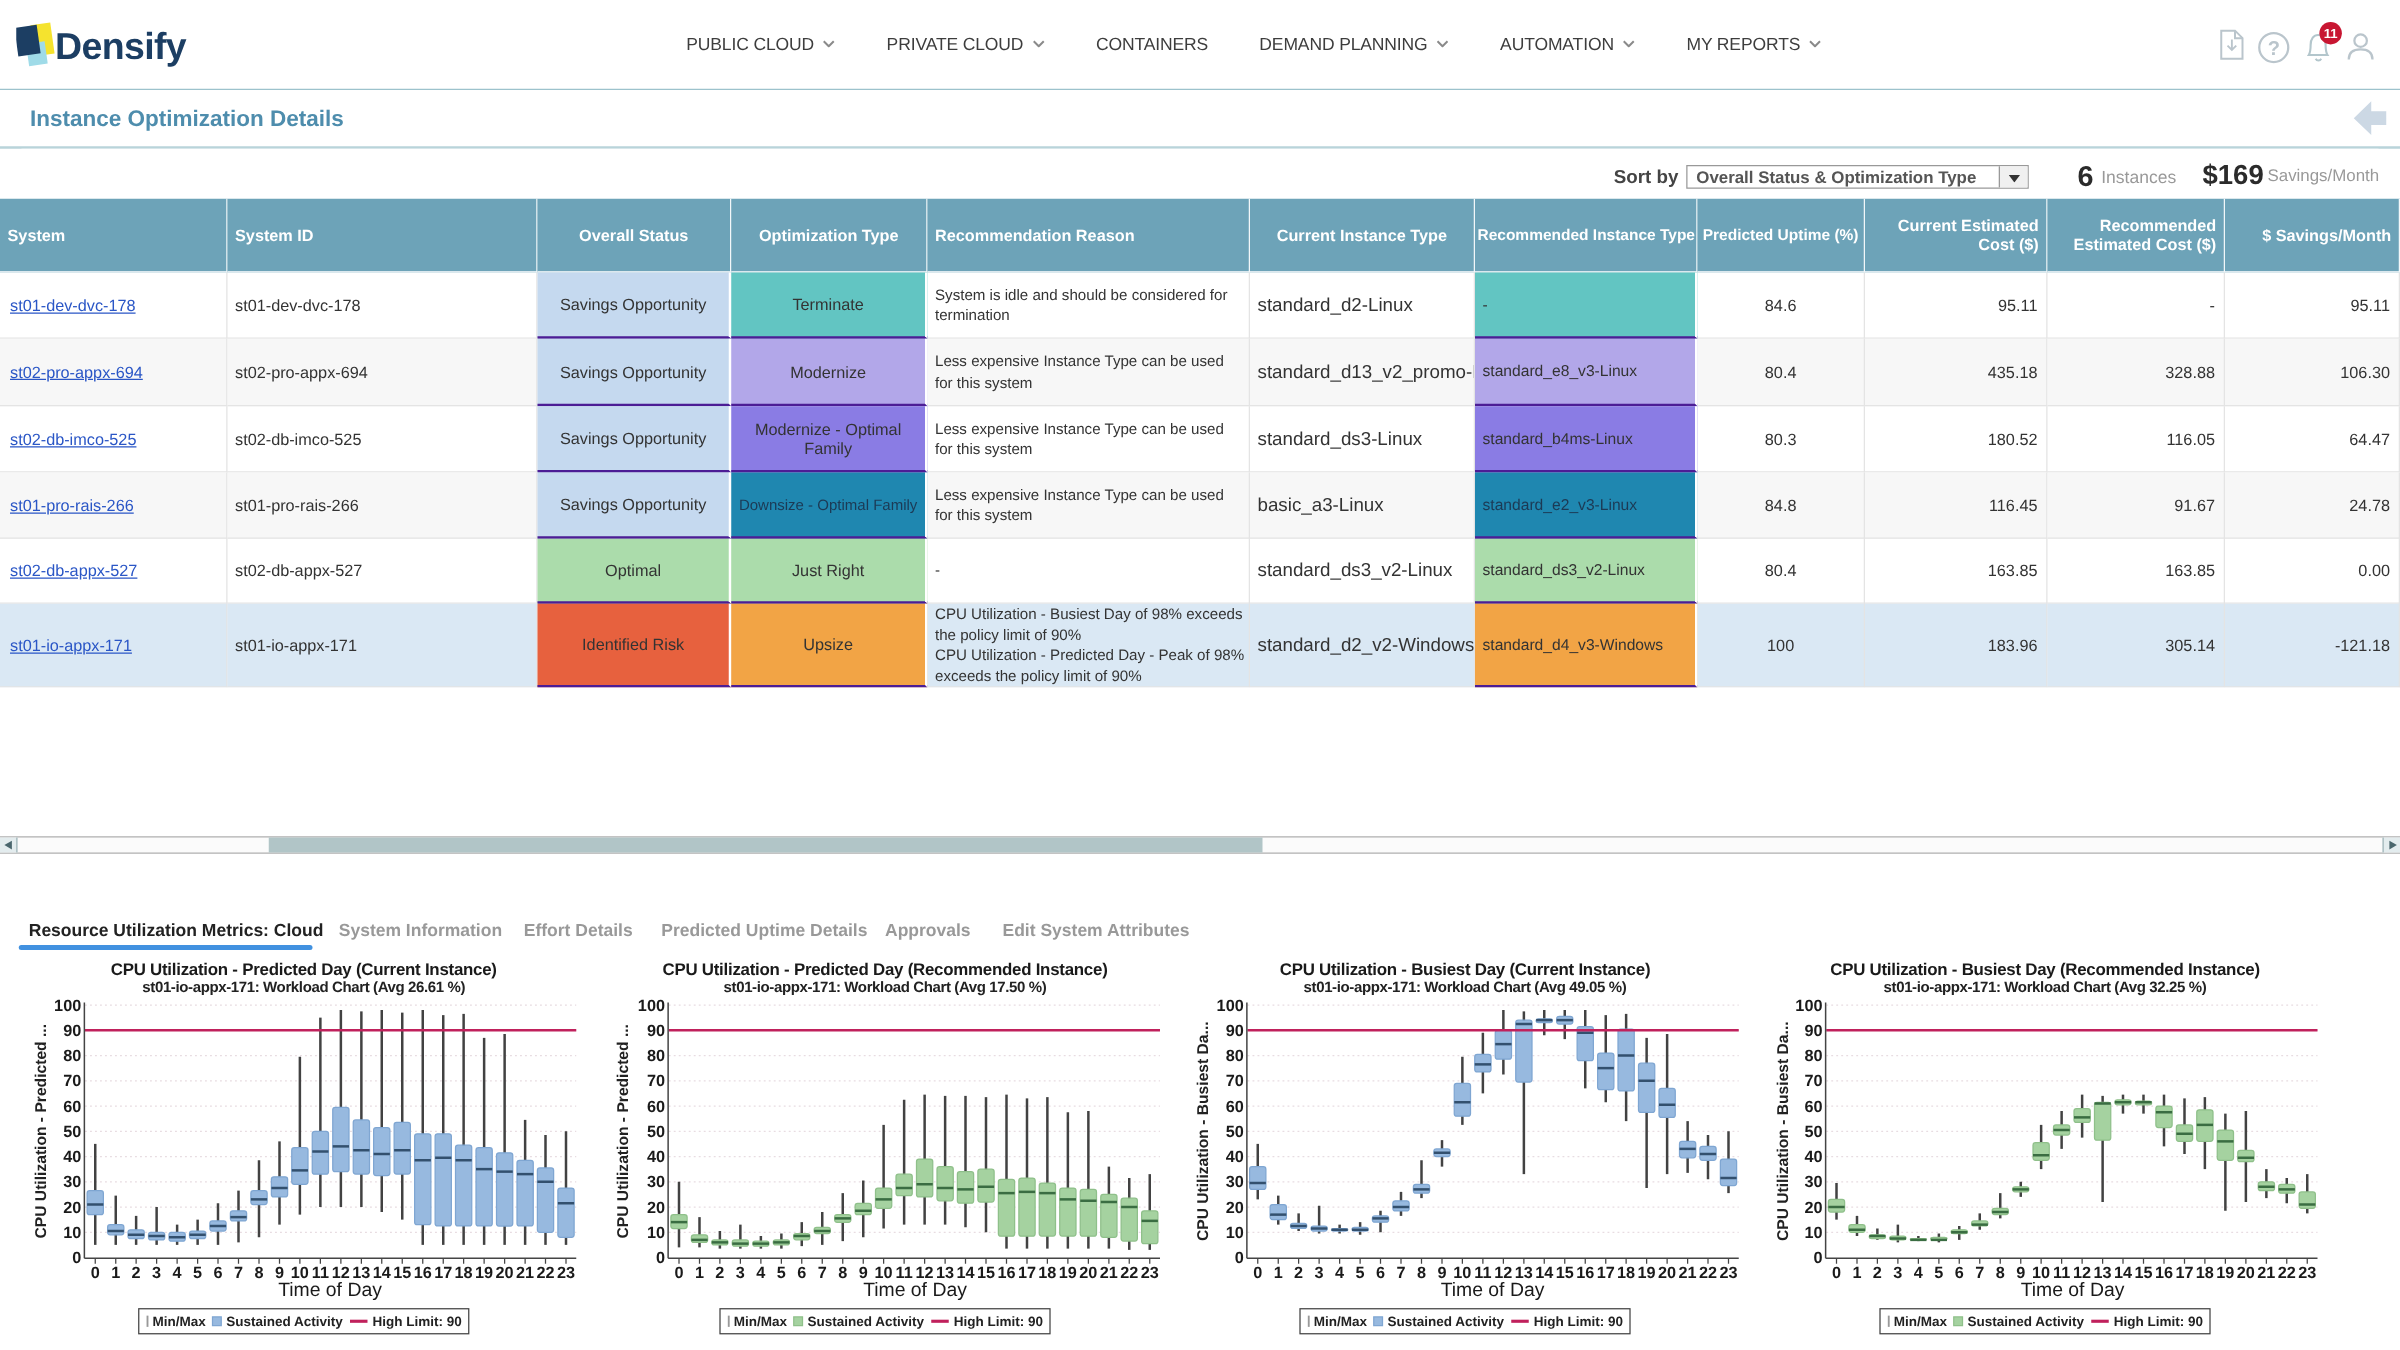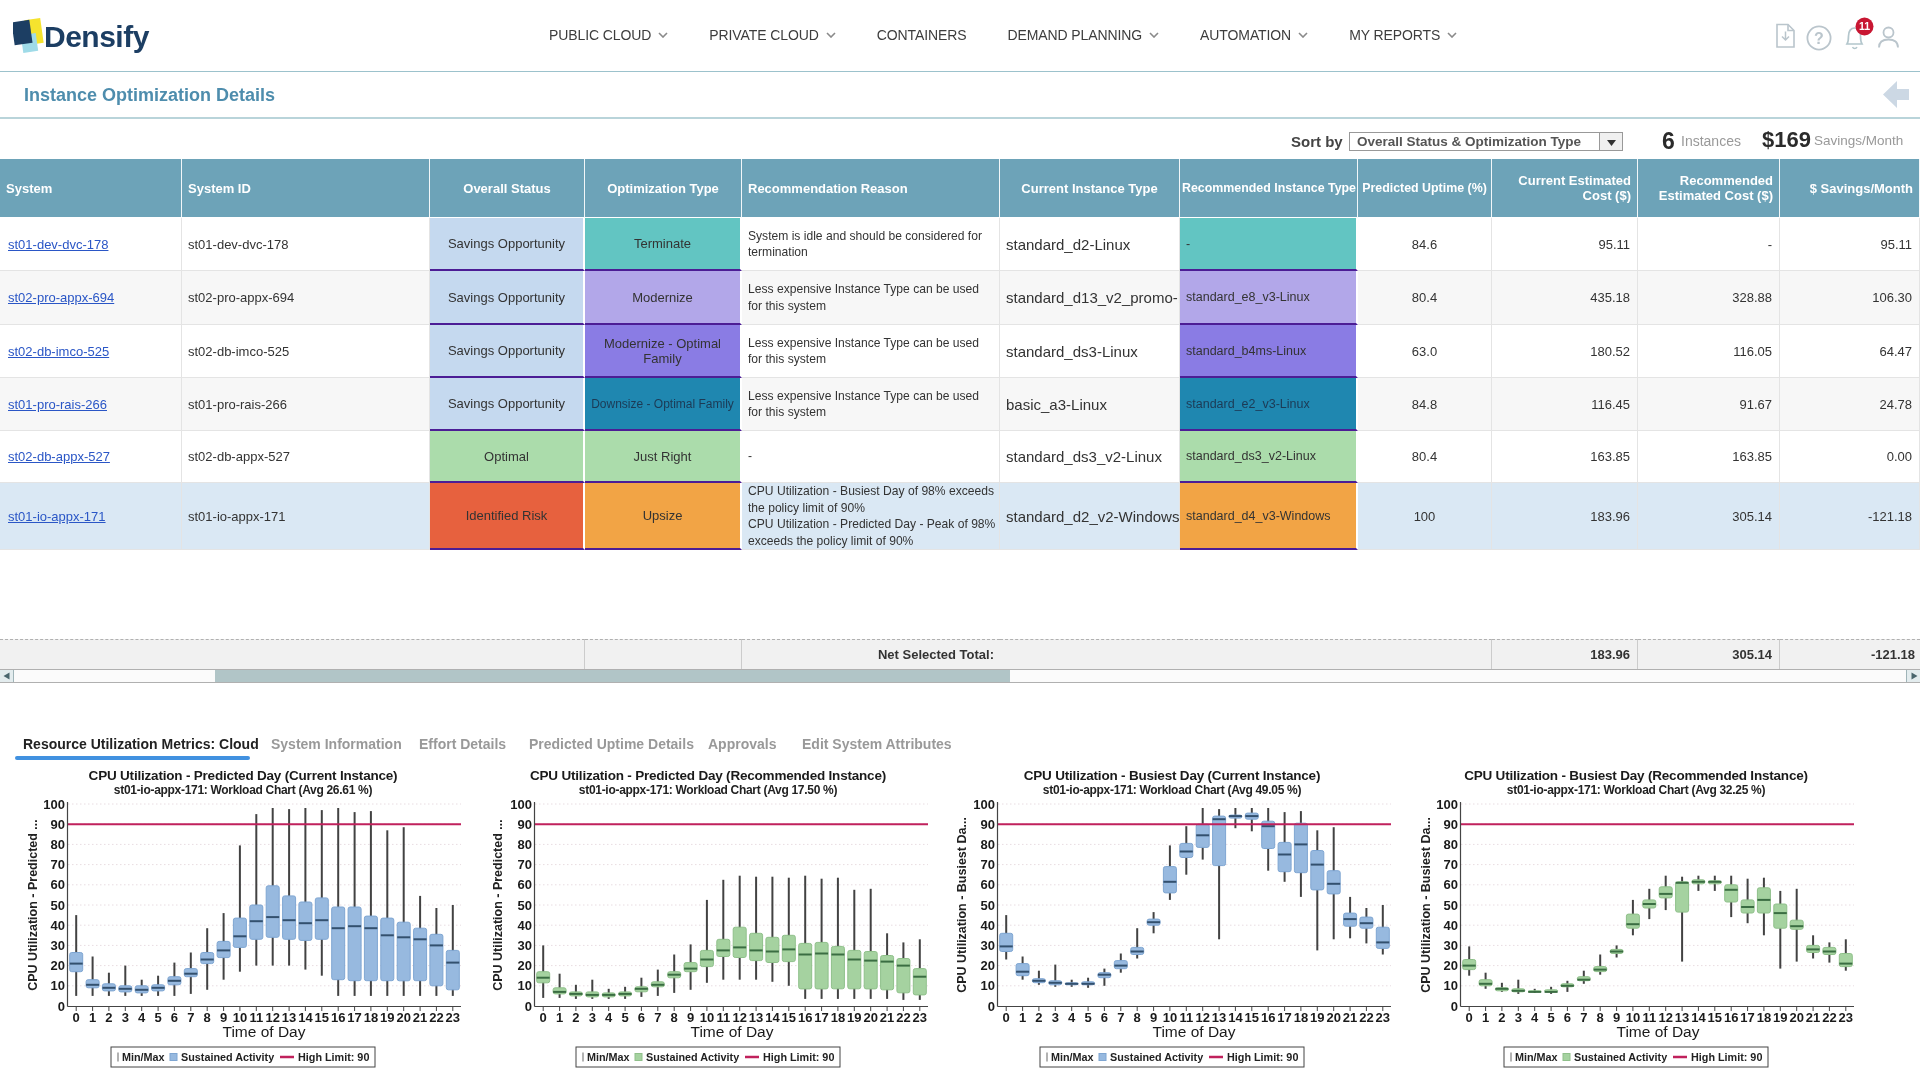--- a/index.html
+++ b/index.html
@@ -209,21 +209,21 @@
 <td class="c-num">106.30</td>
 </tr>
 <tr class="r" style="height:53px">
 <td class="c-sys"><a>st02-db-imco-525</a></td>
 <td class="c-sid">st02-db-imco-525</td>
 <td class="cell lb cen">Savings Opportunity</td>
 <td class="cell mpur cen">Modernize - Optimal Family</td>
 <td class="c-rea">Less expensive Instance Type can be used for this system</td>
 <td class="c-cur">standard_ds3-Linux</td>
 <td class="cell mpur c-rec">standard_b4ms-Linux</td>
-<td class="c-up">63.0</td>
+<td class="c-up">80.3</td>
 <td class="c-num">180.52</td>
 <td class="c-num">116.05</td>
 <td class="c-num">64.47</td>
 </tr>
 <tr class="r stripe" style="height:53px">
 <td class="c-sys"><a>st01-pro-rais-266</a></td>
 <td class="c-sid">st01-pro-rais-266</td>
 <td class="cell lb cen">Savings Opportunity</td>
 <td class="cell dblu cen"><span style="font-size:12px;white-space:nowrap">Downsize - Optimal Family</span></td>
 <td class="c-rea">Less expensive Instance Type can be used for this system</td>
@@ -256,31 +256,20 @@
 <td class="c-cur">standard_d2_v2-Windows</td>
 <td class="cell org c-rec">standard_d4_v3-Windows</td>
 <td class="c-up">100</td>
 <td class="c-num">183.96</td>
 <td class="c-num">305.14</td>
 <td class="c-num">-121.18</td>
 </tr>
 <tr class="filler" style="height:89px">
         <td colspan="11"></td>
       </tr>
-<tr class="total" style="height:30px">
-<td colspan="3" class="b"></td>
-        <td class="b"></td>
-        <td class="lab">Net Selected Total:</td>
-<td></td>
-        <td></td>
-        <td class="b"></td>
-        <td class="b c-num">183.96</td>
-        <td class="b c-num">305.14</td>
-<td class="c-num" style="padding-right:5px">-121.18</td>
-</tr>
 </tbody>
   </table>
 <div id="sbar">
   <div class="lbox">
       <svg class="tri" style="left:3px" width="7" height="8" viewBox="0 0 7 8">
         <path d="M6.5,0.5 L6.5,7.5 L0.5,4 Z" fill="#4a666d"></path>
       </svg>
     </div>
   <div class="thumb"></div>
   <div class="rbox">

